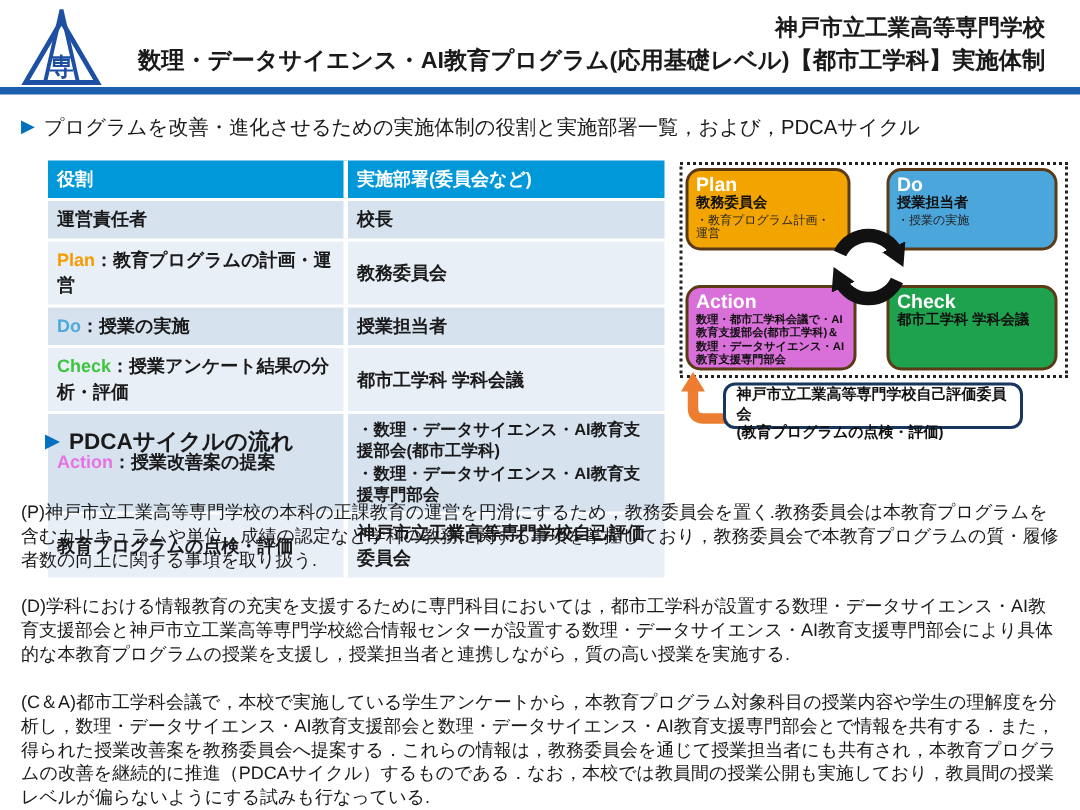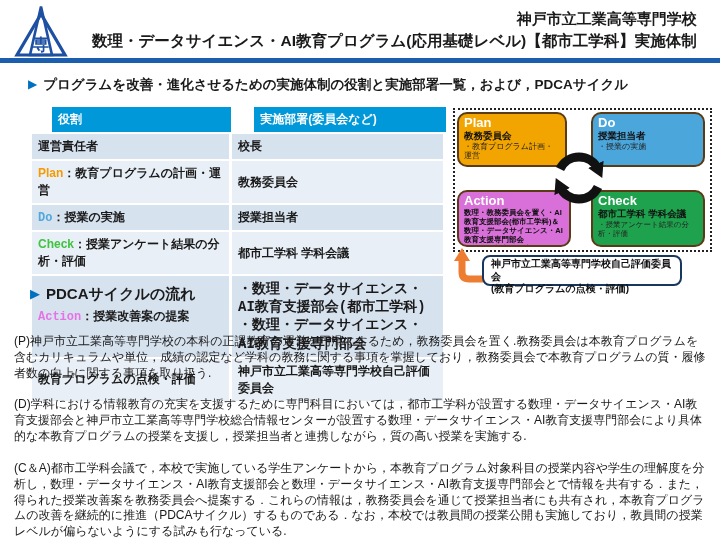--- a/index.html
+++ b/index.html
@@ -10,36 +10,36 @@
   }
 
   
   .logo-svg { position:absolute; left:13px; top:5px; }
   .titlebox { position:absolute; left:92px; top:8px; }
   .t1 { font-size:15px; font-weight:bold; line-height:1.45;text-align:right; }
   .t2 { font-size:15.5px; font-weight:bold; line-height:1.45; }
   .header-bar { position:absolute; left:0; top:58px; width:720px; height:5px; background:#1b5eae; }
 
   
-  .sec1 { position:absolute; left:28px; top:76px; font-size:13.5px; font-weight:bold; white-space:nowrap; }
+  .sec1 { position:absolute; left:14px; top:76px; font-size:13.5px; font-weight:normal; white-space:nowrap; }
   .sec2 { position:absolute; left:30px; top:285px; font-size:15px; font-weight:bold; }
   .tri { color:#0070C0; font-size:12px; margin-right:6px; position:relative; top:-1px; }
   .sec2 .tri { font-size:13px; }
 
   
   .tbl { position:absolute; left:32px; top:107px; width:414px; font-weight:bold; }
   .trow { display:flex; border-bottom:2px solid #fff; }
   .td { box-sizing:border-box; padding:4px 6px; display:flex; flex-direction:column; justify-content:center; }
   .c1 { width:200px; border-right:3px solid #fff; }
   .c2 { width:211px; }
-  .th { background:#0098d8; color:#fff; font-size:13px; min-height:24px;margin-left:20px; }
-  .rA { background:#d7e2ef;font-family:Liberation Mono, monospace; } .rB { background:#e9eff7; }
+  .th { background:#0098d8; color:#fff; font-size:13px; min-height:24px; }
+  .rA { background:#d7e2ef; } .rB { background:#e9eff7; }
   .td { font-size:12px; min-height:25px; }
   .kwP { color:#F59B00; } .kwD { color:#4FA8DC; } .kwC { color:#3FC43F; } .kwA { color:#E673E6; }
-  .dept-small { font-size:14px; line-height:1.3; }
+  .dept-small { font-size:11px; line-height:1.3; }
 
   
   .pdca-dotted { position:absolute; left:453px; top:108px; width:259px; height:144px;
                  border:2px dotted #222; box-sizing:border-box; }
   .pbox { position:absolute; border:2.5px solid #5b3a16; border-radius:10px; box-sizing:border-box;
           padding:2px 5px; overflow:hidden; }
   .pbox .bt { color:#fff; font-weight:bold; font-size:13px; line-height:1.1; }
   .pbox .org { font-weight:bold; font-size:9.5px; color:#101010; line-height:1.2; }
   .pbox .dt { font-size:8px; color:#222; line-height:1.2; }
   .box-plan   { left:457px; top:112px; width:110px; height:55px; background:#F2A400; }
@@ -129,27 +129,26 @@
   <div class="org">教務委員会</div>
   <div class="dt">・教育プログラム計画・運営</div>
 </div>
 <div class="pbox box-do">
   <div class="bt">Do</div>
   <div class="org">授業担当者</div>
   <div class="dt">・授業の実施</div>
 </div>
 <div class="pbox box-action">
   <div class="bt">Action</div>
-  <div class="org">数理・教務委員会を置く・AI教育支援部会(都市工学科)＆数理・データサイエンス・AI教育支援専門部会</div>
+  <div class="org">数理・都市工学科会議で・AI教育支援部会(都市工学科)＆数理・データサイエンス・AI教育支援専門部会</div>
   <div class="dt">・授業改善案の提案</div>
 </div>
 <div class="pbox box-check">
   <div class="bt">Check</div>
   <div class="org">都市工学科 学科会議</div>
-  <div class="dt">・授業アンケート結果の分析・評価</div>
 </div>
 
 <svg class="cycle-svg" width="80" height="80" viewBox="0 0 80 80">
   <defs>
     <marker id="ah" markerUnits="userSpaceOnUse" markerWidth="16" markerHeight="17" refX="5" refY="8.5" orient="auto">
       <path d="M0,0 L15,8.5 L0,17 Z" fill="#111"></path>
     </marker>
   </defs>
   <path d="M 21,31 A 21,21 0 0 1 59,31" stroke="#111" stroke-width="9" fill="none" marker-end="url(#ah)"></path>
   <path d="M 59,49 A 21,21 0 0 1 21,49" stroke="#111" stroke-width="9" fill="none" marker-end="url(#ah)"></path>

